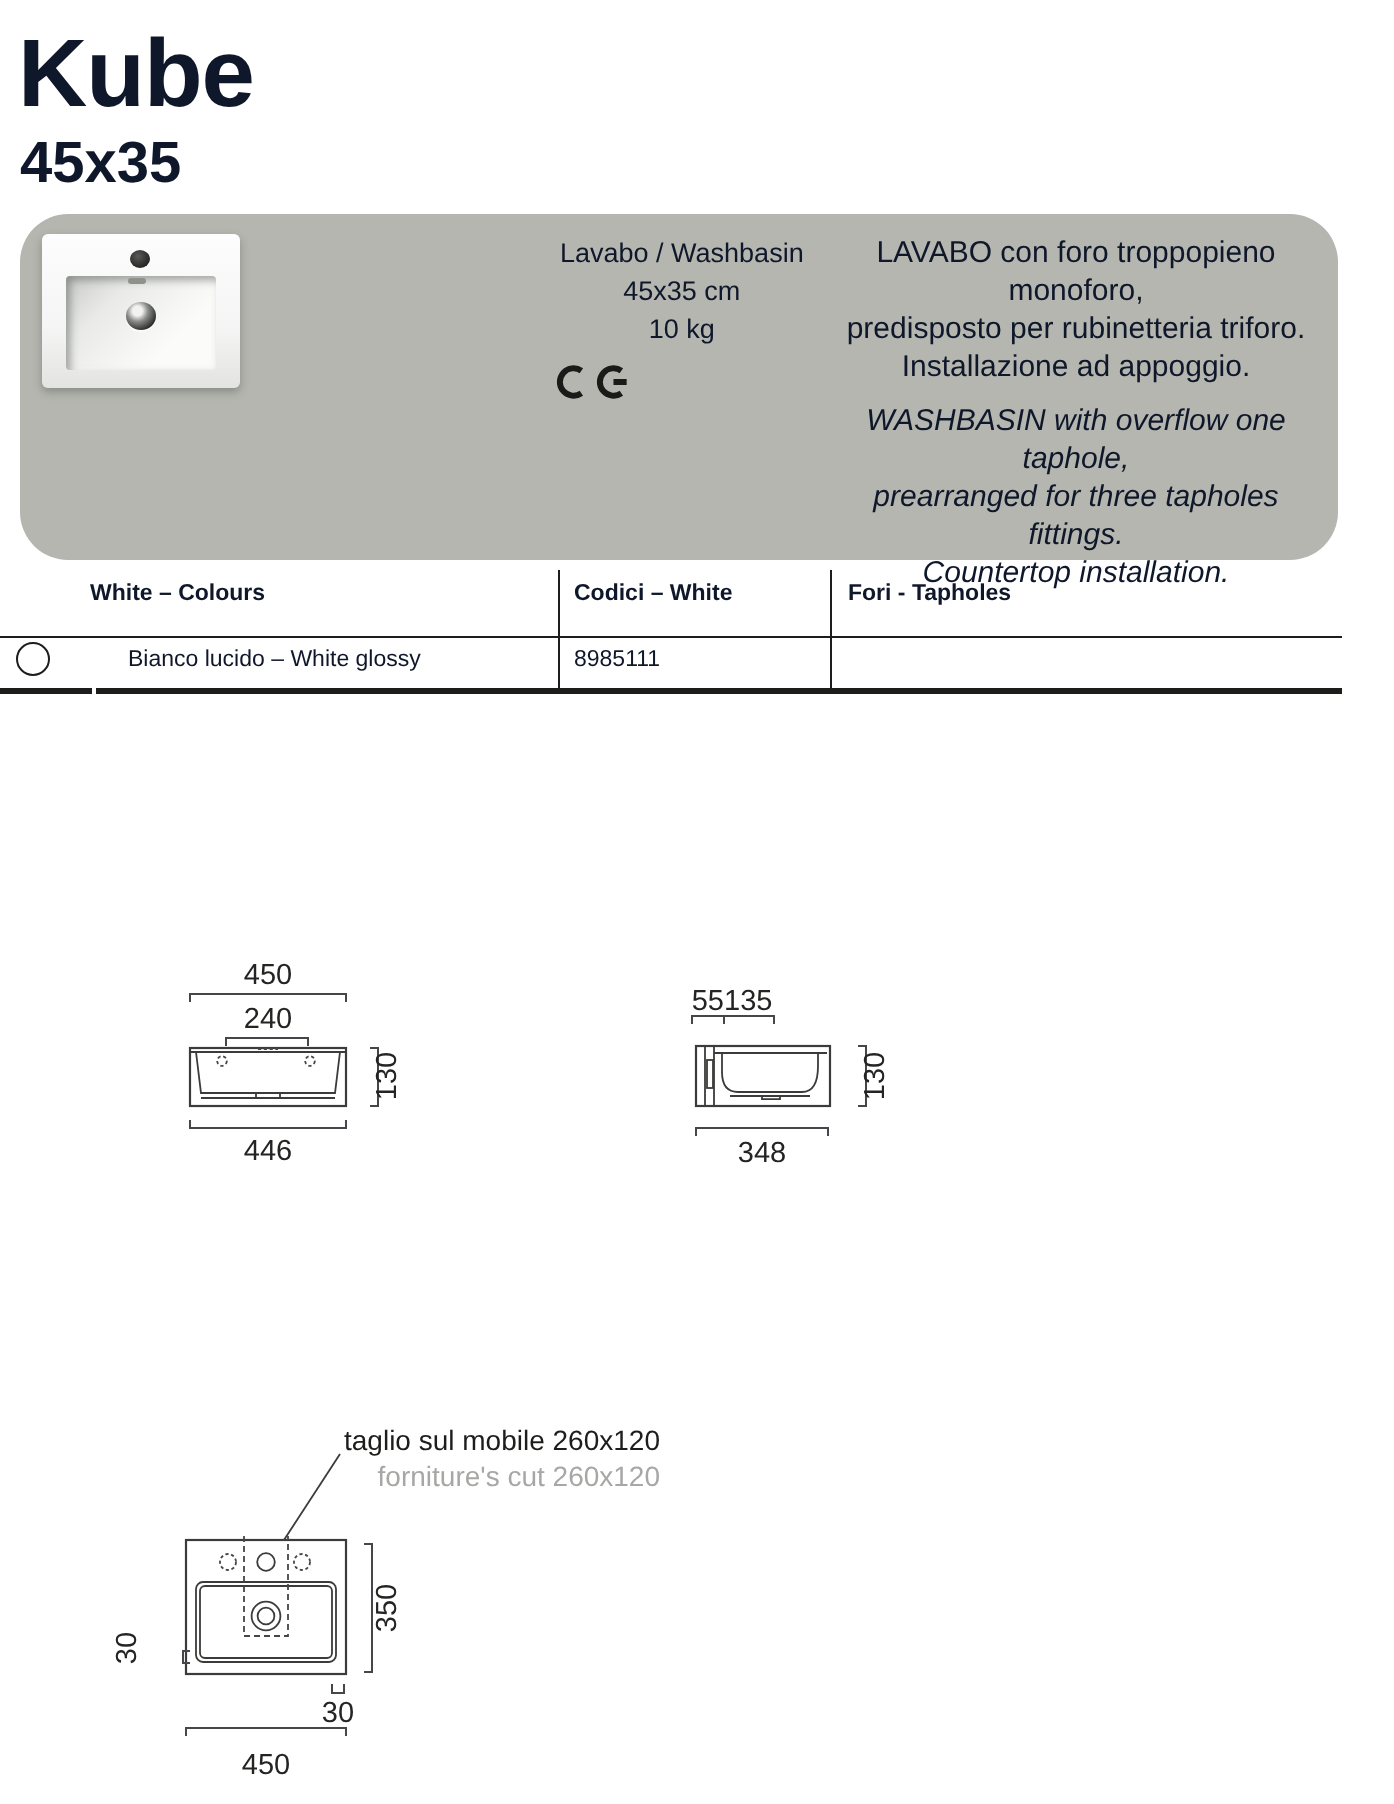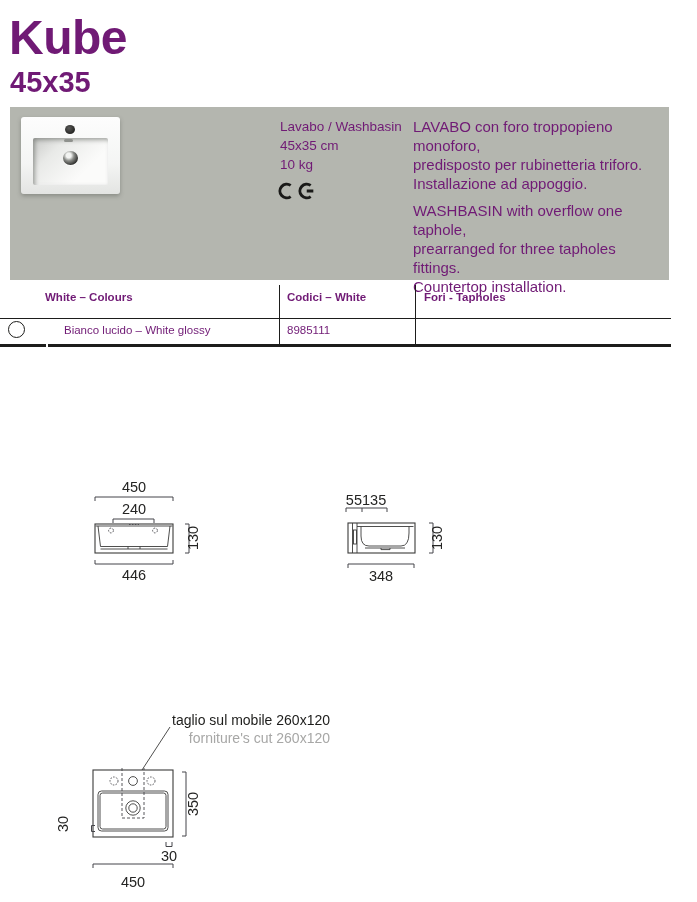--- a/index.html
+++ b/index.html
@@ -1,17 +1,17 @@
 <!DOCTYPE html>
 <html><head>
 <meta charset="utf-8">
 <style>
   html,body{margin:0;padding:0;background:#fff;}
   .page{position:relative;width:697px;height:902px;background:#fff;overflow:hidden;
-        font-family:"Liberation Sans", sans-serif;color:#701a75;}
+        font-family:"Liberation Sans", sans-serif;color:#0f172a;text-align:center;}
 
   
   .title{position:absolute;left:9px;top:14px;font-size:48px;font-weight:700;letter-spacing:-0.5px;line-height:1;}
   .subtitle{position:absolute;left:10px;top:68px;font-size:29px;font-weight:700;line-height:1;}
 
   
   .banner{position:absolute;left:10px;top:107px;width:659px;height:173px;background:#b4b6af;}
   .basin-photo{position:absolute;left:11px;top:10px;width:99px;height:77px;border-radius:3px;
       background:linear-gradient(180deg,#fdfdfd 0%,#f4f5f4 60%,#e3e4e2 100%);
       box-shadow:0 2px 4px rgba(60,62,58,.35);}
@@ -21,21 +21,21 @@
       background:linear-gradient(135deg,#c9cac8 0%,#e9eae8 28%,#fbfbfa 70%);
       box-shadow:inset 2px 2px 4px rgba(90,92,88,.55), inset -1px -1px 2px rgba(255,255,255,.8);}
   .overflow-slot{position:absolute;left:31px;top:1px;width:9px;height:3px;border-radius:2px;background:#8f918d;}
   .drain{position:absolute;left:30px;top:13px;width:15px;height:14px;border-radius:50%;
       background:radial-gradient(circle at 38% 32%,#f2f3f1 18%,#8a8c88 40%,#2c2c2a 75%);
       box-shadow:0 1px 1px rgba(255,255,255,.7);}
   .product-info{position:absolute;left:270px;top:10px;font-size:13.5px;line-height:19px;}
   .ce{position:absolute;left:269px;top:69px;width:40px;height:30px;}
   .desc{position:absolute;left:403px;top:10px;font-size:15px;line-height:19px;width:250px;}
   .desc p{margin:0;white-space:pre-line;}
-  .desc p + p{margin-top:8px;}
+  .desc p + p{margin-top:8px;font-style:italic;}
 
   
   .tbl-head{position:absolute;top:291px;font-size:11.5px;font-weight:700;line-height:13px;}
   .tbl-cell{position:absolute;top:324px;font-size:11.5px;line-height:13px;}
   .hline{position:absolute;background:#1d1d1b;}
   .vline{position:absolute;background:#1d1d1b;width:1px;}
   .swatch{position:absolute;left:8px;top:321px;width:15px;height:15px;border:1.6px solid #1d1d1b;
       border-radius:50%;background:#fff;}
 
   
@@ -50,21 +50,21 @@
   .lbl-en{font-size:14px;fill:#a7a7a6;}
 </style>
 </head>
 <body>
 
 <div class="page">
 
   <div class="title">Kube</div>
   <div class="subtitle">45x35</div>
 
-  <div class="banner" style="background: rgb(180, 182, 175);">
+  <div class="banner" style="background: rgb(180, 182, 175); border-radius: 24px;">
     <div class="basin-photo">
       <div class="tap-hole"></div>
       <div class="bowl">
         <div class="overflow-slot"></div>
         <div class="drain"></div>
       </div>
     </div>
     <div class="product-info">
       <div>Lavabo / Washbasin</div>
       <div>45x35 cm</div>

